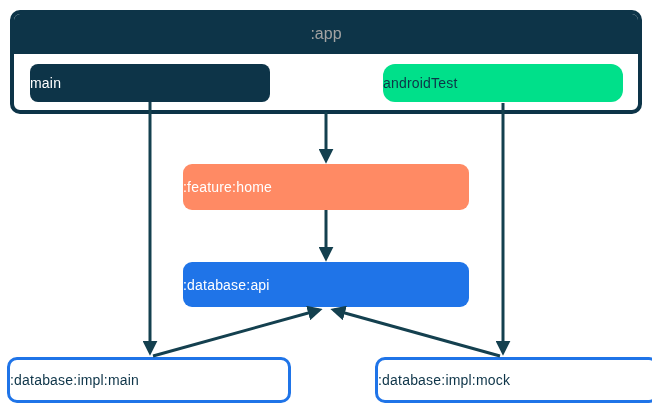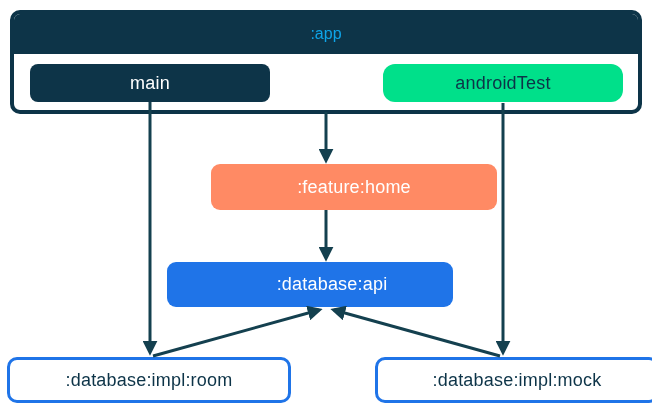--- a/index.html
+++ b/index.html
@@ -8,40 +8,40 @@
     position: relative;
     width: 652px;
     height: 412px;
     background: #ffffff;
     overflow: hidden;
   }
   .node {
     position: absolute;
     display: flex;
     align-items: center;
-    justify-content: center;
+    justify-content: flex-start;
     box-sizing: border-box;
-    font-size: 18px;
+    font-size: 14px;
     letter-spacing: 0.2px;
   }
   
   .app-container {
     left: 10px; top: 10px;
     width: 632px; height: 104px;
     background: #ffffff;
     border: 4px solid #0d3448;
     border-radius: 10px;
     overflow: hidden;
     position: absolute;
     box-sizing: border-box;
   }
   .app-header {
     height: 40px;
     background: #0d3448;
-    color: #0ea5e9;
+    color: #a3a3a3;
     display: flex;
     align-items: center;
     justify-content: center;
     font-size: 16px;
   }
   .node-main {
     left: 30px; top: 64px;
     width: 240px; height: 38px;
     background: #0d3448;
     color: #ffffff;
@@ -53,29 +53,27 @@
     background: #00e08a;
     color: #0d3448;
     border-radius: 12px;
   }
   .node-feature-home {
     left: 183px; top: 164px;
     width: 286px; height: 46px;
     background: #ff8a64;
     color: #ffffff;
     border-radius: 9px;
-    margin-left: 28px;
   }
   .node-database-api {
-    left: 167px; top: 262px;
+    left: 183px; top: 262px;
     width: 286px; height: 45px;
     background: #1f74e8;
     color: #ffffff;
     border-radius: 9px;
-    padding-left: 44px;
   }
   .node-impl {
     width: 284px; height: 46px;
     background: #ffffff;
     border: 3px solid #1f74e8;
     border-radius: 10px;
     color: #0d3448;
   }
   .node-impl-room { left: 7px;  top: 357px; }
   .node-impl-mock { left: 375px; top: 357px; }
@@ -112,21 +110,21 @@
 
   <div class="node node-feature-home">
     <span>:feature:home</span>
   </div>
 
   <div class="node node-database-api">
     <span>:database:api</span>
   </div>
 
   <div class="node node-impl node-impl-room">
-    <span>:database:impl:room</span>
+    <span>:database:impl:main</span>
   </div>
 
   <div class="node node-impl node-impl-mock">
     <span>:database:impl:mock</span>
   </div>
 
   <svg class="edges-layer" viewBox="0 0 652 412" xmlns="http://www.w3.org/2000/svg">
     <defs>
       <marker id="arrow" viewBox="0 0 10 10" refX="7.5" refY="5" markerWidth="5" markerHeight="5" orient="auto">
         <path d="M0,0 L10,5 L0,10 z" fill="#14404f"></path>

